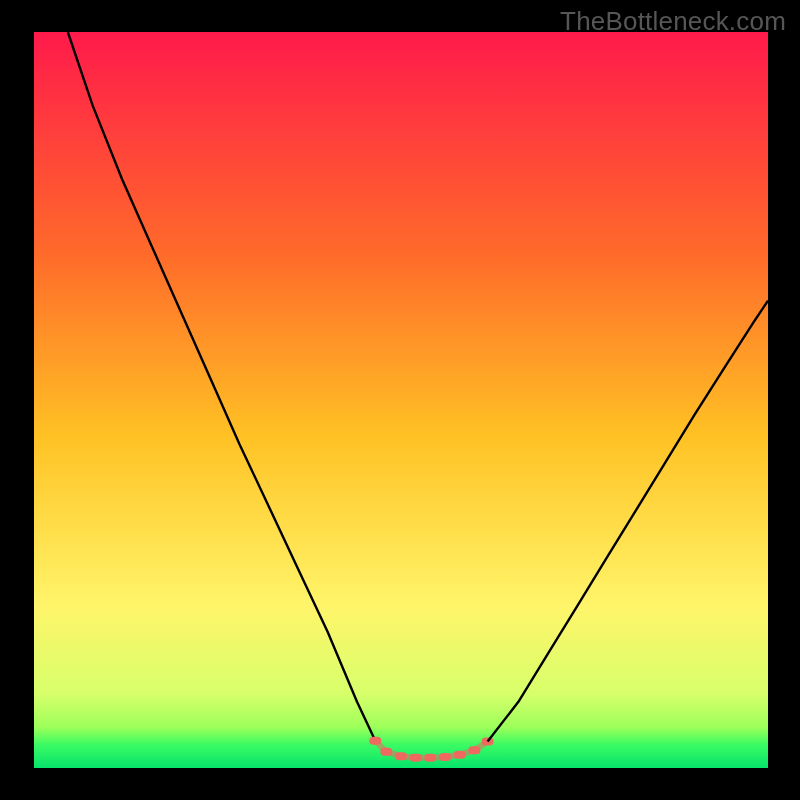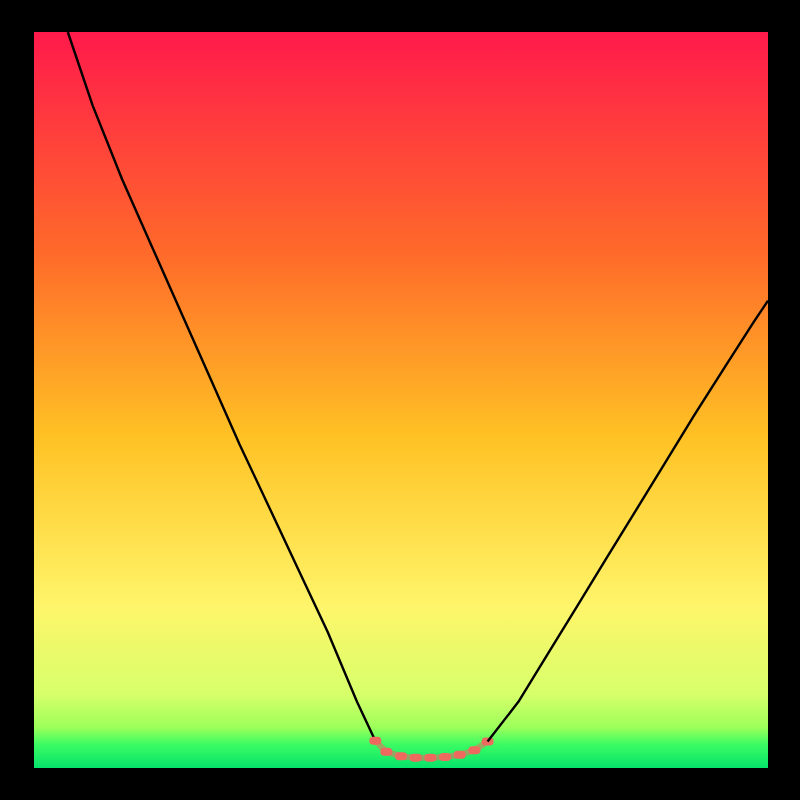--- a/index.html
+++ b/index.html
@@ -29,20 +29,21 @@
   svg {
     position: absolute;
     top: 0;
     left: 0;
   }
 </style>
 </head>
 <body>
 
 <div class="frame">
+  <div class="watermark">TheBottleneck.com</div>
 
   <svg id="chart-svg" width="800" height="800" viewBox="0 0 800 800">
     <defs>
       <linearGradient id="bg-grad" x1="0" y1="0" x2="0" y2="1">
           <stop offset="0.00%" stop-color="#ff1a4b"></stop>
           <stop offset="30.00%" stop-color="#ff6a2a"></stop>
           <stop offset="55.00%" stop-color="#ffc224"></stop>
           <stop offset="78.00%" stop-color="#fff56a"></stop>
           <stop offset="90.00%" stop-color="#d7ff6a"></stop>
           <stop offset="94.50%" stop-color="#9cff5a"></stop>

